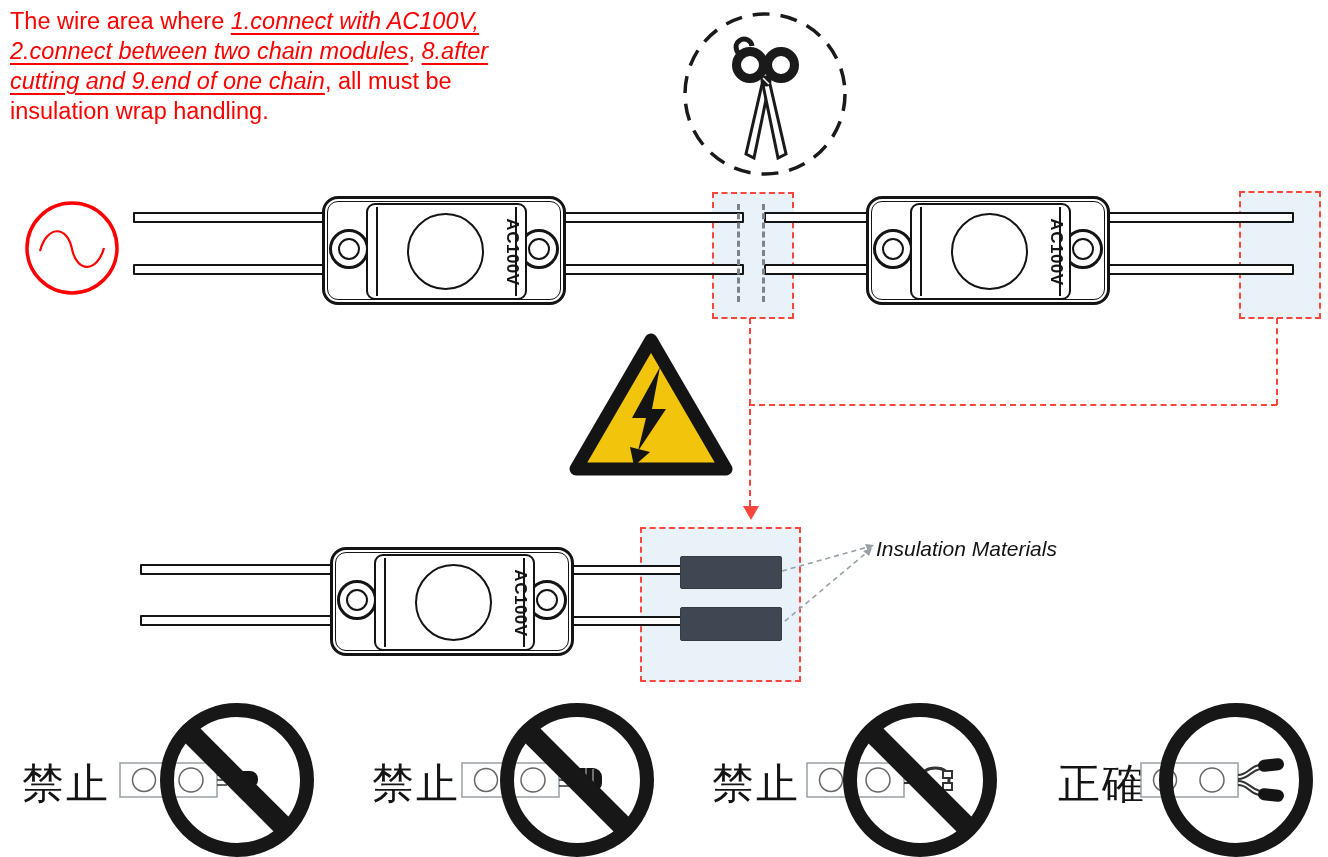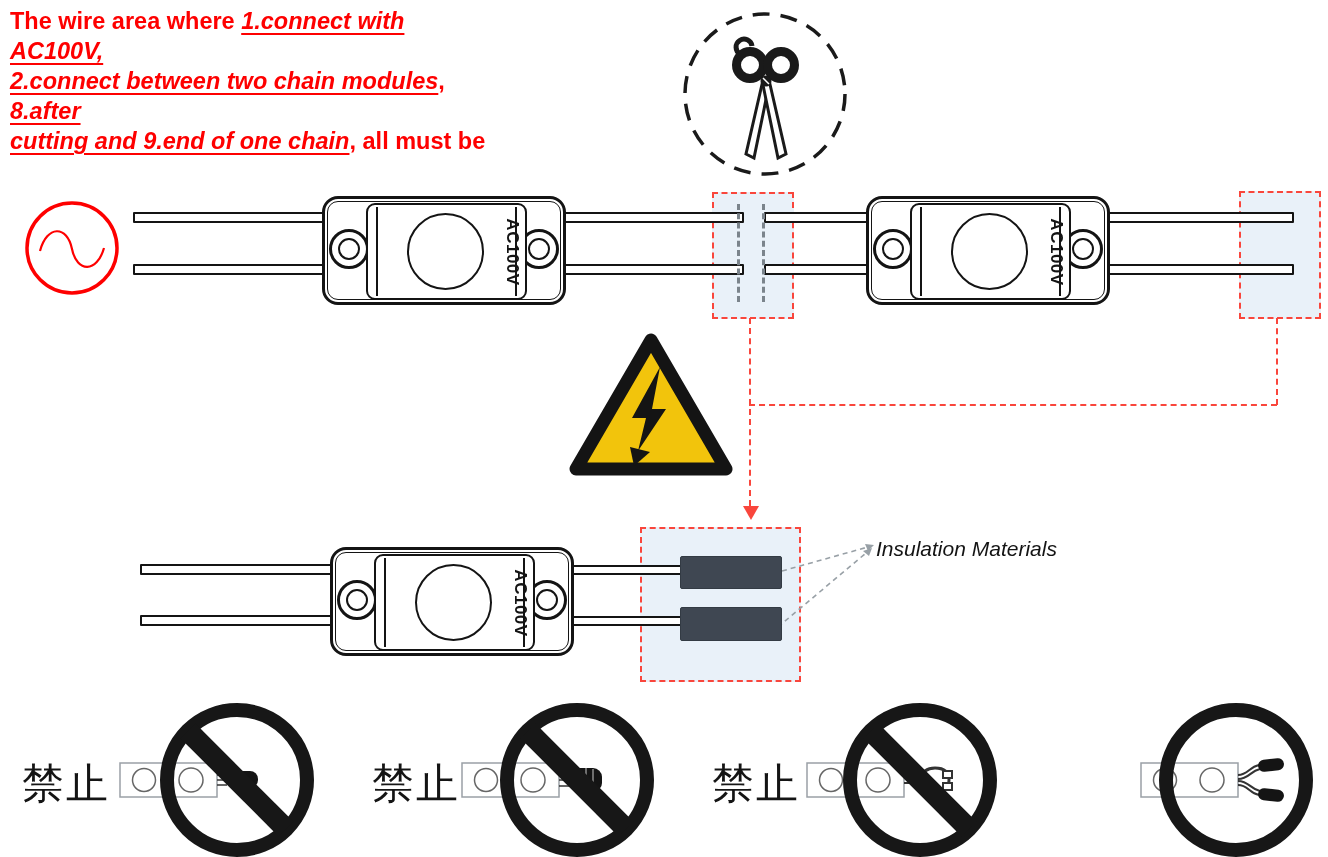--- a/index.html
+++ b/index.html
@@ -3,21 +3,21 @@
 <meta charset="utf-8">
 <style>
   html,body{margin:0;padding:0;background:#fff;}
   #canvas{
     position:relative;width:1328px;height:857px;background:#ffffff;overflow:hidden;
     font-family:"Liberation Sans",sans-serif;
   }
   
   .note{
     position:absolute;left:10px;top:6px;width:480px;
-    color:#fe0000;font-size:23.5px;line-height:30px;font-weight:700;
+    color:#fe0000;font-size:23.5px;line-height:30px;font-weight:400;
   }
   .note .em{font-style:italic;text-decoration:underline;text-underline-offset:4px;text-decoration-thickness:1.5px;}
   
   .wire{position:absolute;height:7px;background:#fff;border:2.5px solid #141414;border-radius:1px;z-index:3;}
   .wire.thin{height:6px;border-width:2px;}
   
   .module{position:absolute;width:238px;height:103px;background:#fff;border:3px solid #141414;border-radius:16px;z-index:4;}
   .module::before{content:"";position:absolute;inset:2px;border:1.5px solid #141414;border-radius:11px;}
   .screw{position:absolute;top:30px;width:34px;height:34px;border:3px solid #141414;border-radius:50%;background:#fff;}
   .screw::after{content:"";position:absolute;inset:6px;border:2.5px solid #141414;border-radius:50%;}
@@ -46,20 +46,21 @@
 </style>
 </head>
 <body>
 
 <div id="canvas">
 
   <div class="note">
     <span>The wire area where </span><span class="em">1.connect with AC100V,</span><br>
     <span class="em">2.connect between two chain modules</span><span>, </span><span class="em">8.after</span><br>
     <span class="em">cutting and 9.end of one chain</span><span>, all must be</span><br>
+    <span>insulation wrap handling.</span>
   </div>
 
   <svg class="icon-svg" style="left:680px;top:8px" width="170" height="172" viewBox="0 0 170 172">
     <circle cx="85" cy="86" r="80" fill="none" stroke="#1a1a1a" stroke-width="3.5" stroke-dasharray="17 11"></circle>
     <path d="M 60 46 a 8 8 0 1 1 12 -8" fill="none" stroke="#1a1a1a" stroke-width="5"></path>
     <circle cx="70" cy="57" r="13.5" fill="none" stroke="#1a1a1a" stroke-width="9"></circle>
     <circle cx="101" cy="57" r="13.5" fill="none" stroke="#1a1a1a" stroke-width="9"></circle>
     <polygon points="83,72 66,146 74,150 89,77" fill="#fff" stroke="#1a1a1a" stroke-width="3"></polygon>
     <polygon points="89,72 106,146 98,150 83,77" fill="#fff" stroke="#1a1a1a" stroke-width="3"></polygon>
     <circle cx="86" cy="73" r="5.5" fill="#1a1a1a"></circle>
@@ -176,20 +177,21 @@
     <circle cx="81" cy="85" r="12" fill="none" stroke="#666" stroke-width="1.5"></circle>
     <line x1="107" y1="83" x2="122" y2="83" stroke="#333" stroke-width="2"></line>
     <line x1="107" y1="88" x2="122" y2="88" stroke="#333" stroke-width="2"></line>
     <path d="M122,85 q4,-12 16,-12 q14,0 14,12 q0,12 -14,12 q-12,0 -16,-12 z" fill="#fff" stroke="#333" stroke-width="3"></path>
     <rect x="146" y="76" width="9" height="7" fill="#fff" stroke="#333" stroke-width="2"></rect>
     <rect x="146" y="88" width="9" height="7" fill="#fff" stroke="#333" stroke-width="2"></rect>
     <circle cx="123" cy="85" r="70" fill="none" stroke="#171717" stroke-width="14"></circle>
     <line x1="74" y1="36" x2="172" y2="134" stroke="#171717" stroke-width="21"></line>
   </svg>
 
+  <span class="cjk" style="left:1058px">正確</span>
   <svg class="icon-svg" style="left:1113px;top:695px" width="220" height="162" viewBox="0 0 220 162">
     <rect x="28" y="68" width="97" height="34" fill="#fff" stroke="#9aa0a6" stroke-width="1.5"></rect>
     <circle cx="52" cy="85" r="11.5" fill="none" stroke="#666" stroke-width="1.5"></circle>
     <circle cx="99" cy="85" r="12" fill="none" stroke="#666" stroke-width="1.5"></circle>
     <path d="M125,80 C135,80 136,72 146,70" fill="none" stroke="#333" stroke-width="2"></path>
     <path d="M125,84 C136,84 137,76 147,74" fill="none" stroke="#333" stroke-width="2"></path>
     <path d="M125,90 C135,90 136,98 146,100" fill="none" stroke="#333" stroke-width="2"></path>
     <path d="M125,86 C136,86 137,94 147,96" fill="none" stroke="#333" stroke-width="2"></path>
     <rect x="145" y="64" width="26" height="12" rx="6" fill="#141414" transform="rotate(-6 158 70)"></rect>
     <rect x="145" y="94" width="26" height="12" rx="6" fill="#141414" transform="rotate(6 158 100)"></rect>

